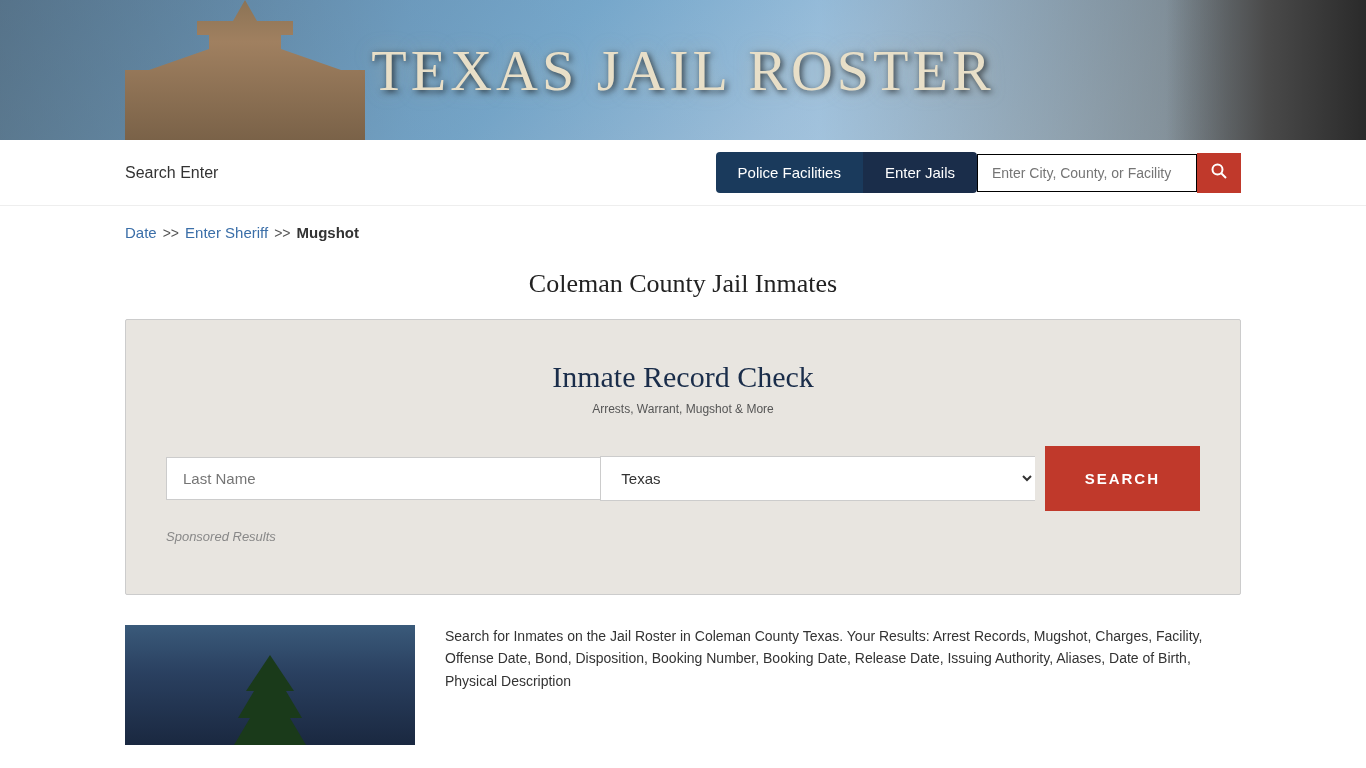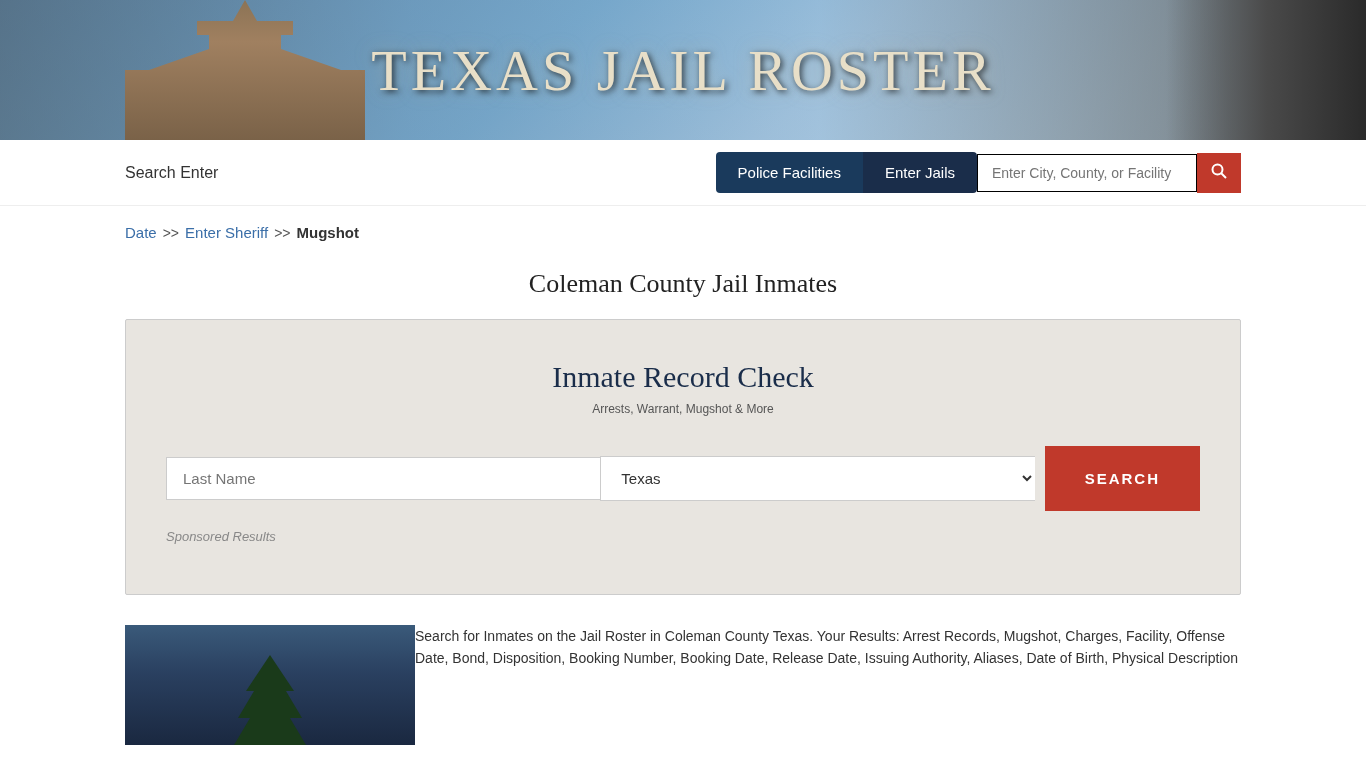--- a/index.html
+++ b/index.html
@@ -213,20 +213,21 @@
       margin-top: 18px;
       font-size: 13px;
       color: #888;
       font-family: Arial, sans-serif;
       font-style: italic;
     }
 
     
     #bottom-section {
       display: flex;
+      gap: 30px;
       padding: 0 125px;
     }
     .bottom-image {
       width: 290px;
       height: 120px;
       flex-shrink: 0;
       background: linear-gradient(to bottom, #3a5a7a 0%, #2a4060 40%, #1a2840 100%);
       overflow: hidden;
       position: relative;
     }

